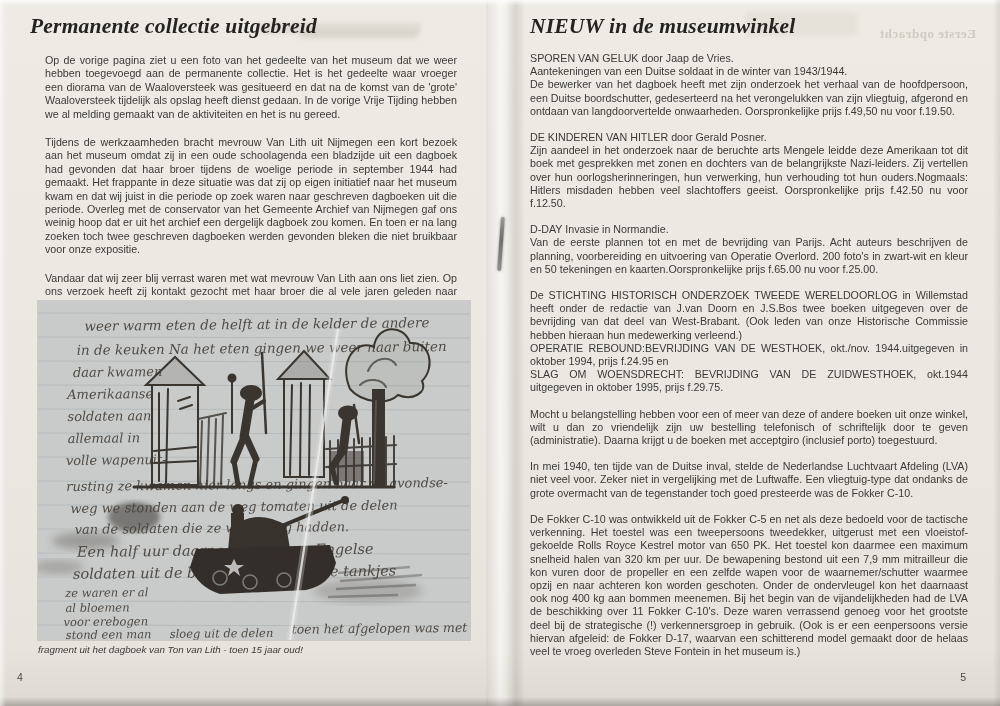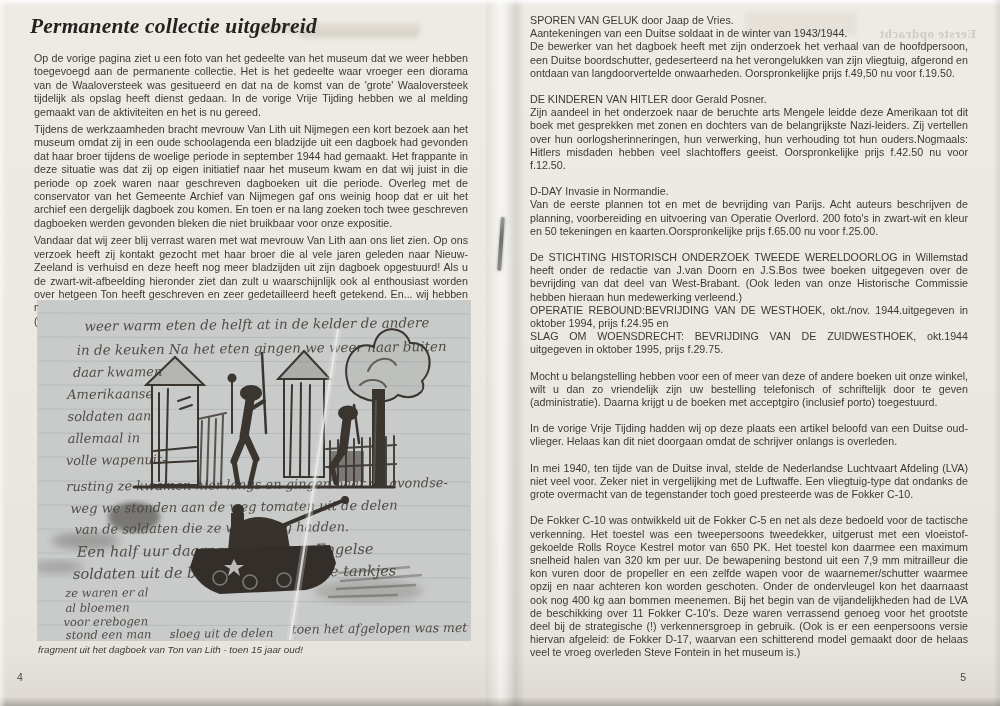--- a/index.html
+++ b/index.html
@@ -5,21 +5,21 @@
   html,body{margin:0;padding:0;}
   body{width:1000px;height:706px;overflow:hidden;background:#b9b5ae;}
   .spread{position:relative;width:1000px;height:706px;background:linear-gradient(180deg,#eeebe5 0%,#ebe8e2 55%,#e7e4dd 92%,#ddd9d2 100%);
     font-family:"Liberation Sans",sans-serif;color:#3b3a37;}
   
   .col{position:absolute;top:14px;}
   .col-left{left:30px;width:442px;}
   .col-right{left:530px;width:438px;}
   h1.art{font-family:"Liberation Serif",serif;font-weight:bold;font-size:21.5px;color:#242320;margin:0 0 13px 0;letter-spacing:.2px;font-style:italic;}
   h2.art{font-family:"Liberation Serif",serif;font-weight:bold;font-size:20px;color:#242320;margin:9px 0 13px 0;}
-  p.body{font-size:10.7px;line-height:13.4px;text-align:justify;margin:4px;}
+  p.body{font-size:10.7px;line-height:13.4px;text-align:justify;margin:15px;}
   p.block{font-size:10.7px;line-height:13.2px;text-align:justify;margin:0 0 13px 0;white-space:pre-line;}
   .signature{text-align:right;font-style:italic;font-size:11px;margin-top:15px;padding-right:4px;}
   .caption{position:absolute;left:38px;top:644px;font-style:italic;font-size:9.8px;color:#3b3a37;text-align:center;}
   .pagenum{position:absolute;top:671px;font-size:10.5px;color:#4a4945;}
   .pn-left{left:17px;}
   .pn-right{left:940px;width:26px;text-align:right;}
   
   figure.photo{position:absolute;left:38px;top:301px;width:432px;height:339px;margin:0;
     background:#c9cbca;box-shadow:0 0 0 1px rgba(120,120,118,.25);}
   
@@ -214,32 +214,32 @@
         <line x1="300" y1="28" x2="252" y2="339" stroke="#e6e7e5" stroke-width="7" opacity=".28"></line>
         <line x1="300" y1="28" x2="252" y2="339" stroke="#eeefed" stroke-width="2.2" opacity=".8"></line>
       </g>
     </svg>
   </figure>
 
   <div class="caption">fragment uit het dagboek van Ton van Lith - toen 15 jaar oud!</div>
   <div class="pagenum pn-left">4</div>
 
   <div class="col col-right">
+    <h1 class="art">NIEUW in de museumwinkel</h1>
     <p class="block">SPOREN VAN GELUK door Jaap de Vries.
 Aantekeningen van een Duitse soldaat in de winter van 1943/1944.
 De bewerker van het dagboek heeft met zijn onderzoek het verhaal van de hoofdpersoon, een Duitse boordschutter, gedeserteerd na het verongelukken van zijn vliegtuig, afgerond en ontdaan van langdoorvertelde onwaarheden. Oorspronkelijke prijs f.49,50 nu voor f.19.50.</p>
     <p class="block">DE KINDEREN VAN HITLER door Gerald Posner.
 Zijn aandeel in het onderzoek naar de beruchte arts Mengele leidde deze Amerikaan tot dit boek met gesprekken met zonen en dochters van de belangrijkste Nazi-leiders. Zij vertellen over hun oorlogsherinneringen, hun verwerking, hun verhouding tot hun ouders.Nogmaals: Hitlers misdaden hebben veel slachtoffers geeist. Oorspronkelijke prijs f.42.50 nu voor f.12.50.</p>
     <p class="block">D-DAY  Invasie in Normandie.
 Van de eerste plannen tot en met de bevrijding van Parijs. Acht auteurs beschrijven de planning, voorbereiding en uitvoering van Operatie Overlord. 200 foto's in zwart-wit en kleur en 50 tekeningen en kaarten.Oorspronkelijke prijs f.65.00 nu voor f.25.00.</p>
     <p class="block">De STICHTING HISTORISCH ONDERZOEK TWEEDE WERELDOORLOG in Willemstad heeft onder de redactie van J.van Doorn en J.S.Bos twee boeken uitgegeven over de bevrijding van dat deel van West-Brabant. (Ook leden van onze Historische Commissie hebben hieraan hun medewerking verleend.)
 OPERATIE REBOUND:BEVRIJDING VAN DE WESTHOEK, okt./nov. 1944.uitgegeven in oktober 1994, prijs f.24.95 en
 SLAG OM WOENSDRECHT: BEVRIJDING VAN DE ZUIDWESTHOEK, okt.1944 uitgegeven in oktober 1995, prijs f.29.75.</p>
     <p class="block">Mocht u belangstelling hebben voor een of meer van deze of andere boeken uit onze winkel, wilt u dan zo vriendelijk zijn uw bestelling telefonisch of schriftelijk door te geven (administratie). Daarna krijgt u de boeken met acceptgiro (inclusief porto) toegestuurd.</p>
-    <p class="block">In de vorige Vrije Tijding hadden wij op deze plaats een artikel beloofd van een Duitse oud-vlieger. Helaas kan dit niet doorgaan omdat de schrijver onlangs is overleden.</p>
     <p class="block">In mei 1940, ten tijde van de Duitse inval, stelde de Nederlandse Luchtvaart Afdeling (LVA) niet veel voor. Zeker niet in vergelijking met de Luftwaffe. Een vliegtuig-type dat ondanks de grote overmacht van de tegenstander toch goed presteerde was de Fokker C-10.</p>
     <p class="block">De Fokker C-10 was ontwikkeld uit de Fokker C-5 en net als deze bedoeld voor de tactische verkenning. Het toestel was een tweepersoons tweedekker, uitgerust met een vloeistof-gekoelde Rolls Royce Kestrel motor van 650 PK. Het toestel kon daarmee een maximum snelheid halen van 320 km per uur. De bewapening bestond uit een 7,9 mm mitrailleur die kon vuren door de propeller en een zelfde wapen voor de waarnemer/schutter waarmee opzij en naar achteren kon worden geschoten. Onder de ondervleugel kon het daarnaast ook nog 400 kg aan bommen meenemen. Bij het begin van de vijandelijkheden had de LVA de beschikking over 11 Fokker C-10's. Deze waren verrassend genoeg voor het grootste deel bij de strategische (!) verkennersgroep in gebruik. (Ook is er een eenpersoons versie hiervan afgeleid: de Fokker D-17,  waarvan een schitterend model gemaakt door de helaas veel te vroeg overleden Steve Fontein in het museum is.)</p>
   </div>
   <div class="pagenum pn-right">5</div>
 
   <div class="spine"></div>
   <div class="staple"></div>
 
   <div class="edge-top"></div>
   <div class="edge-bottom"></div>

